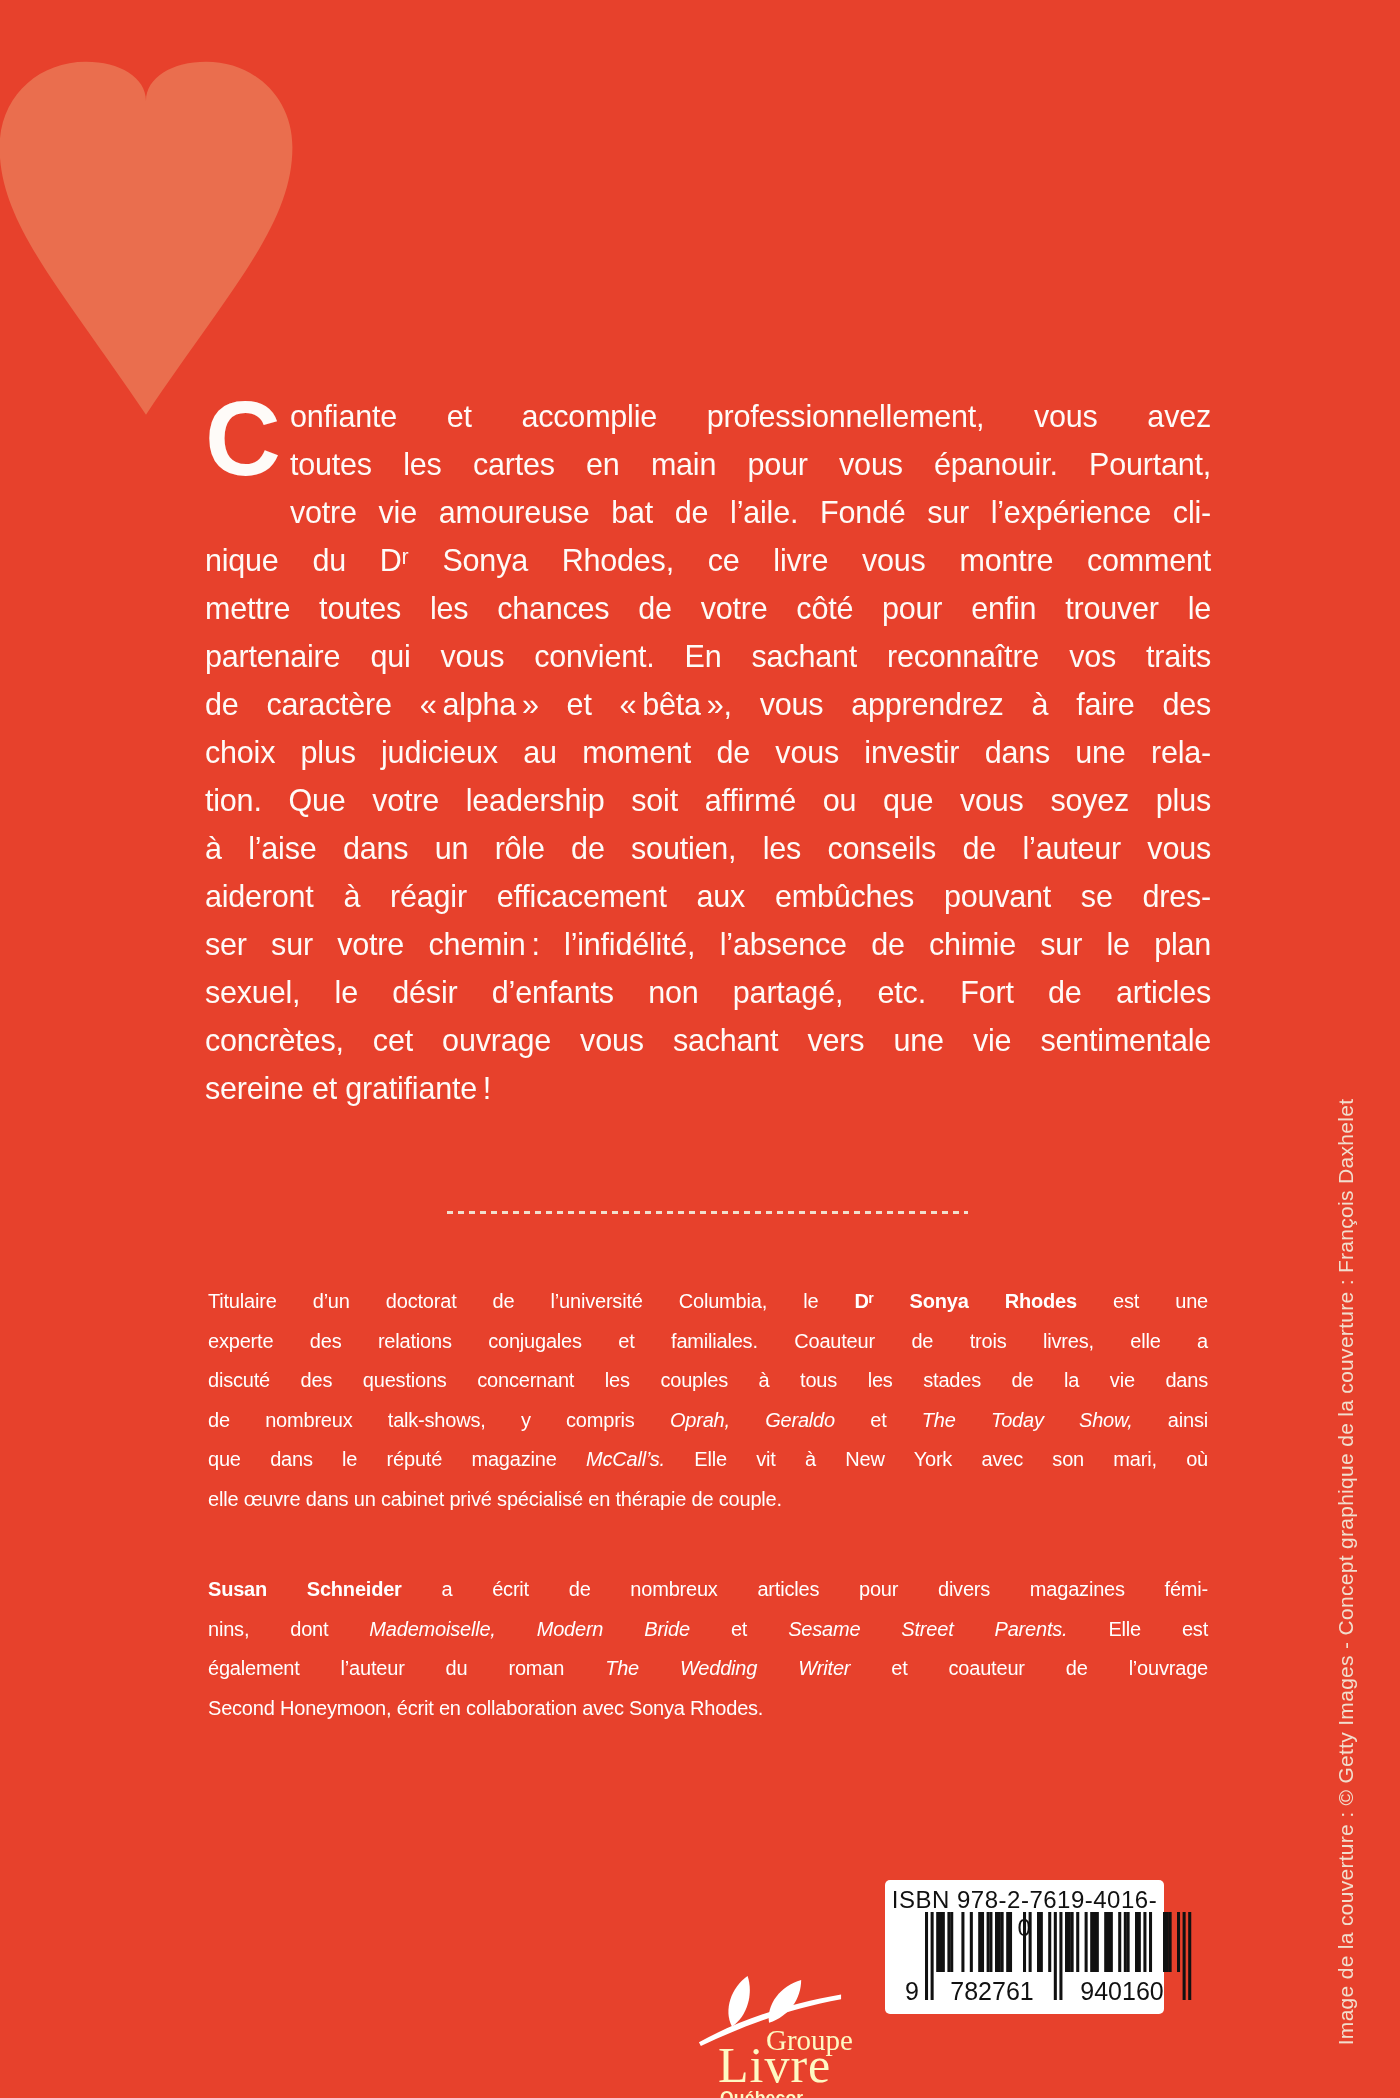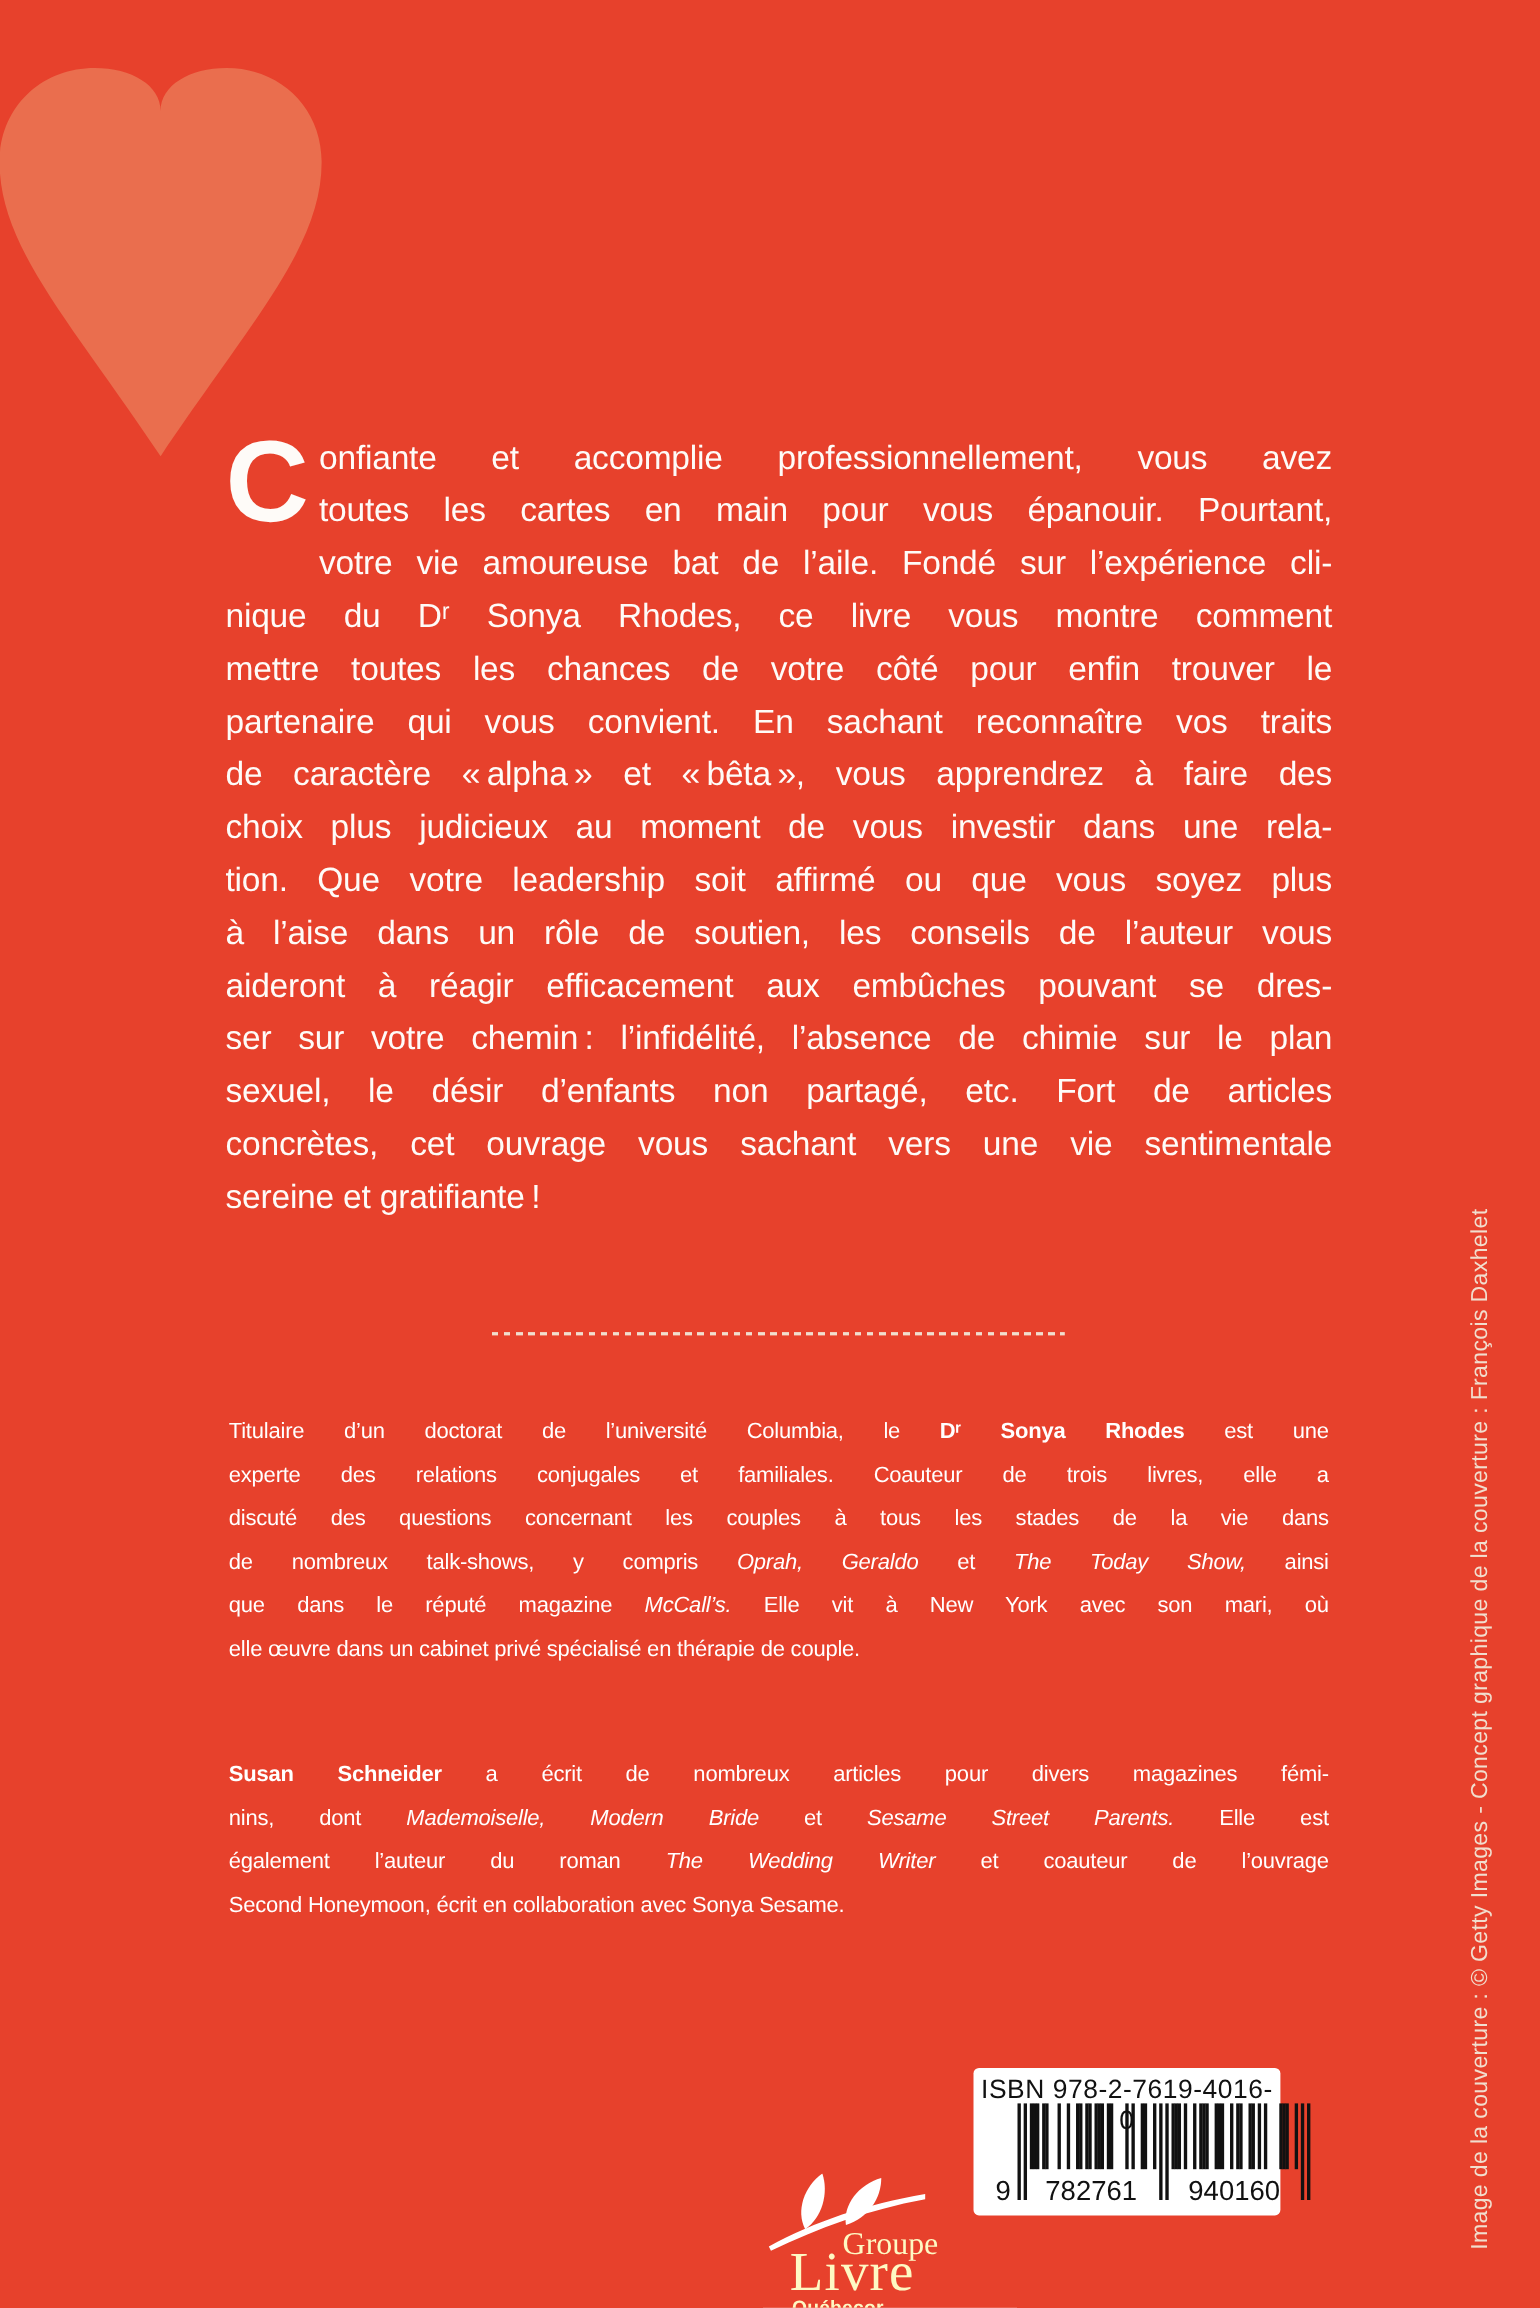--- a/index.html
+++ b/index.html
@@ -29,21 +29,21 @@
     position:absolute;left:447px;top:1211px;width:521px;height:3px;
     background:repeating-linear-gradient(90deg,#F1DECE 0 6px,transparent 6px 11px);
   }
 
   
   .bio{
     position:absolute;left:208px;width:1000px;
     color:#ffffff;font-size:20px;line-height:39.5px;letter-spacing:-0.2px;
   }
   #bio-rhodes{top:1282px;}
-  #bio-schneider{top:1570px;margin-top:24px;}
+  #bio-schneider{top:1570px;}
   .bio b{font-weight:700;}
   .bio i{font-style:italic;}
 
   
   .publisher{position:absolute;left:694px;top:1976px;width:154px;height:142px;color:#fef9c3;}
   .publisher svg{position:absolute;left:2px;top:0;width:148px;height:74px;}
   .pub-group{position:absolute;left:72px;top:50px;font-family:"Liberation Serif","DejaVu Serif",serif;font-size:29px;line-height:1;}
   .pub-name{position:absolute;left:24px;top:64px;font-family:"Liberation Serif","DejaVu Serif",serif;font-size:50px;line-height:1;letter-spacing:1px;}
   .pub-sub{position:absolute;left:26px;top:112px;font-size:17.5px;font-weight:700;letter-spacing:0.2px;}
 
@@ -102,21 +102,21 @@
     <div class="jline">discuté des questions concernant les couples à tous les stades de la vie dans</div>
     <div class="jline"><span>de nombreux talk-shows, y compris </span><i>Oprah, Geraldo</i><span> et </span><i>The Today Show,</i><span> ainsi</span></div>
     <div class="jline"><span>que dans le réputé magazine </span><i>McCall’s.</i><span> Elle vit à New York avec son mari, où</span></div>
     <div class="jline last">elle œuvre dans un cabinet privé spécialisé en thérapie de couple.</div>
   </div>
 
   <div class="bio" id="bio-schneider">
     <div class="jline"><b>Susan Schneider</b><span> a écrit de nombreux articles pour divers magazines fémi-</span></div>
     <div class="jline"><span>nins, dont </span><i>Mademoiselle, Modern Bride</i><span> et </span><i>Sesame Street Parents.</i><span> Elle est</span></div>
     <div class="jline"><span>également l’auteur du roman </span><i>The Wedding Writer</i><span> et coauteur de l’ouvrage</span></div>
-    <div class="jline last">Second Honeymoon, écrit en collaboration avec Sonya Sesame.</div>
+    <div class="jline last">Second Honeymoon, écrit en collaboration avec Sonya Rhodes.</div>
   </div>
 
   <div class="publisher">
     <svg viewBox="0 0 150 76">
       <path fill="#FFFFFF" d="M2,68 C46,44 92,29 148,19 L148,24 C94,34 48,51 4,72 Z"></path>
       <path fill="#FFFFFF" d="M52,0 C35,12 27,35 36,52 C52,41 58,18 52,0 Z"></path>
       <path fill="#FFFFFF" d="M107,4 C86,10 71,29 74,48 C95,41 107,23 107,4 Z"></path>
     </svg>
     <div class="pub-group">Groupe</div>
     <div class="pub-name">Livre</div>

